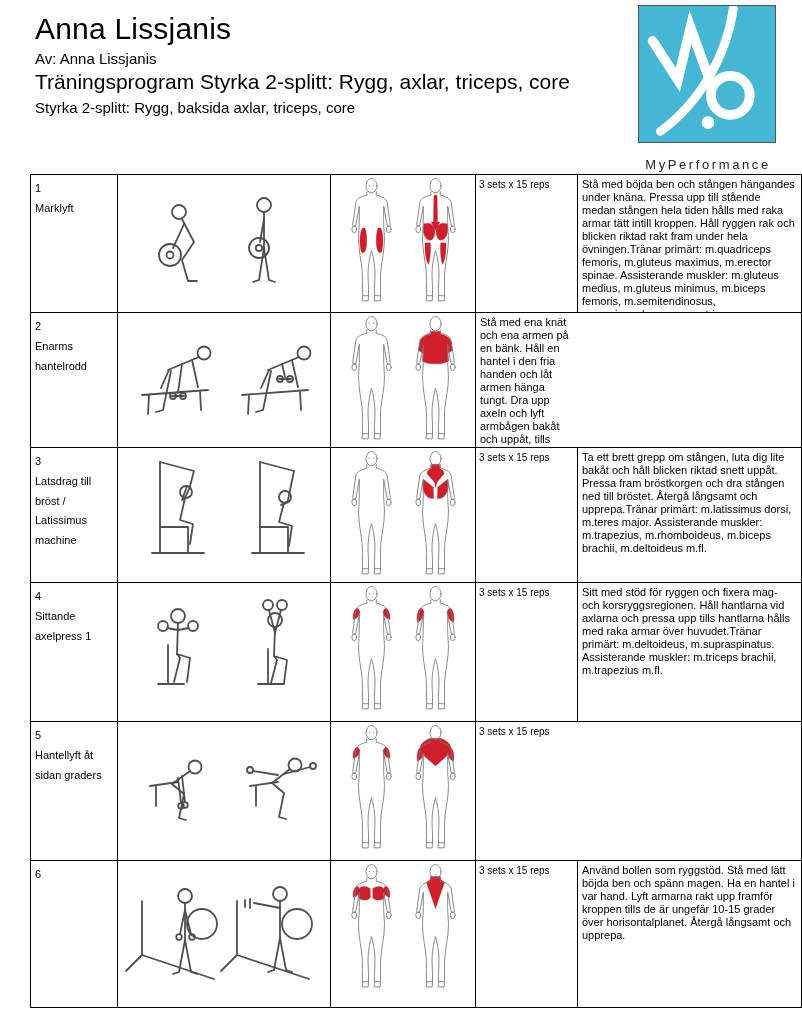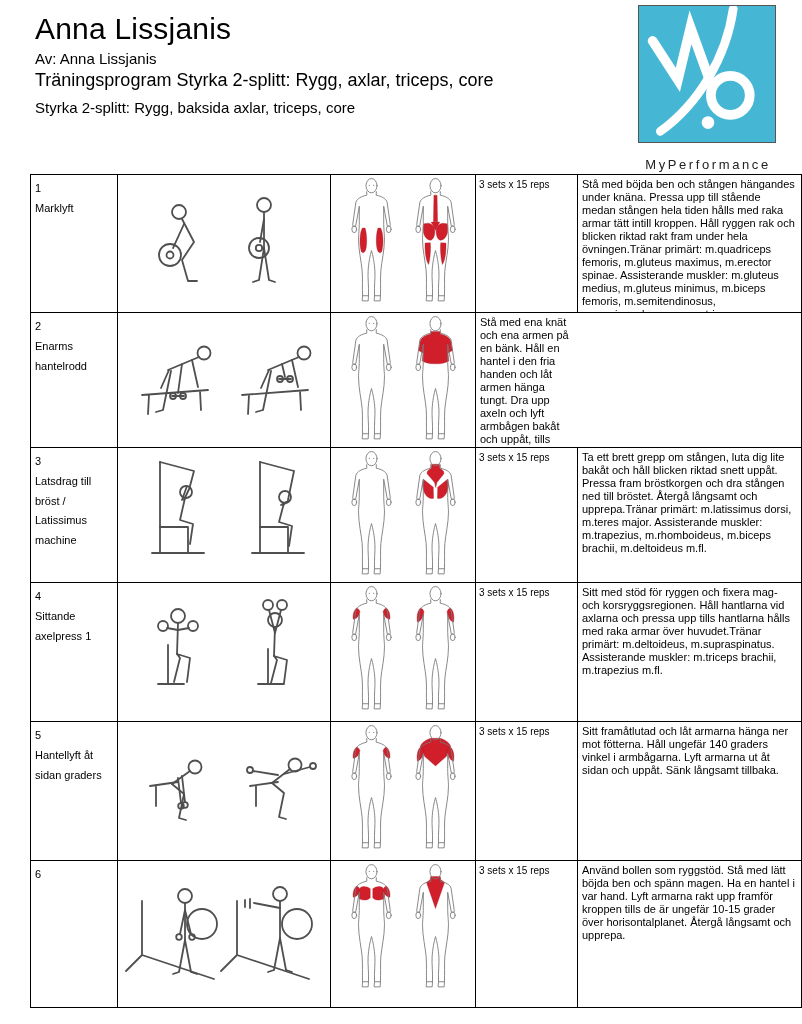--- a/index.html
+++ b/index.html
@@ -1,21 +1,21 @@
 <!DOCTYPE html>
 <html style="--logo-blue: #45b7d5; --head-bg: #ece8da;"><head>
 <meta charset="utf-8">
 <style>
   html,body{margin:0;padding:0;}
   body{width:802px;height:1024px;background:#fff;color:#000;
        font-family:"Liberation Sans",sans-serif;overflow:hidden;position:relative;}
   .doc-header{position:relative;height:202px;}
   .title{position:absolute;left:35px;top:12px;font-size:30px;font-weight:400;letter-spacing:.2px;}
   .byline{position:absolute;left:35px;top:50px;font-size:15px;}
-  .program-title{position:absolute;left:35px;top:70px;font-size:18px;font-weight:400;}
+  .program-title{position:absolute;left:35px;top:70px;font-size:21px;font-weight:400;}
   .program-subtitle{position:absolute;left:35px;top:99px;font-size:15px;}
   .logo-block{position:absolute;left:638px;top:5px;width:140px;text-align:center;}
   .logo-square{width:138px;height:138px;border:1px solid #555;box-sizing:border-box;
                background:var(--logo-blue,#45b7d5);}
   .logo-square svg{display:block;}
   .logo-text{margin-top:14px;font-size:13px;letter-spacing:2.6px;color:#222;font-weight:500;}
   .extable{position:absolute;left:30px;top:174px;width:770px;border:1.5px solid #000;box-sizing:content-box;}
   .thead,.trow{display:grid;grid-template-columns:87px 213px 145px 102px 223px;}
   .thead{background:var(--head-bg,#ece8da);border-bottom:1px solid #000;height:21px;}
   .hcell{font-size:15px;line-height:20px;padding:0 3px;border-right:1px solid #000;overflow:hidden;}
@@ -341,21 +341,20 @@
               <g fill="none" stroke="#777" stroke-width="1.1" stroke-linecap="round" stroke-linejoin="round">
                 <ellipse cx="36" cy="9.5" rx="7" ry="9"></ellipse>
                 <path d="M30,17 L30,21.5 C23,23 17.8,25.8 16.3,30.3 L12.3,58.5 C11.8,61.2 15.4,62.2 16.2,59.6 L20.6,35.5 L20.6,55 C20.6,65 19.6,71 19.6,77 C19.6,91 23.2,105 24.2,117 C25,127 24.2,139 24.7,148.5 L32.2,148.5 C32.7,136.5 31.2,125.5 31.7,117.5 C32.2,107.5 34.2,97.5 36,91.5 C37.8,97.5 39.8,107.5 40.3,117.5 C40.8,125.5 39.3,136.5 39.8,148.5 L47.3,148.5 C47.8,139 47,127 47.8,117 C48.8,105 52.4,91 52.4,77 C52.4,71 51.4,65 51.4,55 L51.4,35.5 L55.8,59.6 C56.6,62.2 60.2,61.2 59.7,58.5 L55.7,30.3 C54.2,25.8 49,23 42,21.5 L42,17"></path>
                 <ellipse cx="14.2" cy="64.5" rx="3" ry="4.3"></ellipse>
                 <ellipse cx="57.8" cy="64.5" rx="3" ry="4.3"></ellipse>
                 <path d="M24.7,148.5 L24.2,155 L31.8,155 L32.2,148.5 M39.8,148.5 L39.3,155 L46.9,155 L47.3,148.5"></path>
               </g>
             </svg></span>
     </div>
     <div class="cell c-data">3 sets x 15 reps</div>
-    <div class="cell c-comment">Sitt framåtlutad och låt armarna hänga ner mot fötterna. Håll ungefär 140 graders vinkel i armbågarna. Lyft armarna ut åt sidan och uppåt. Sänk långsamt tillbaka.</div>
   </div>
 
   <div class="trow" style="height: 146px;">
     <div class="cell c-ovning">
       <div class="ex-num">6</div>
     </div>
     <div class="cell c-illu">
       <span class="illu"><svg viewBox="0 0 205 126" width="205" height="126">
               <g fill="none" stroke="#4f4f4f" stroke-width="1.8" stroke-linecap="round" stroke-linejoin="round">
                 <path d="M20,32 L20,86 M20,86 L4,102 M20,86 L92,110"></path>

